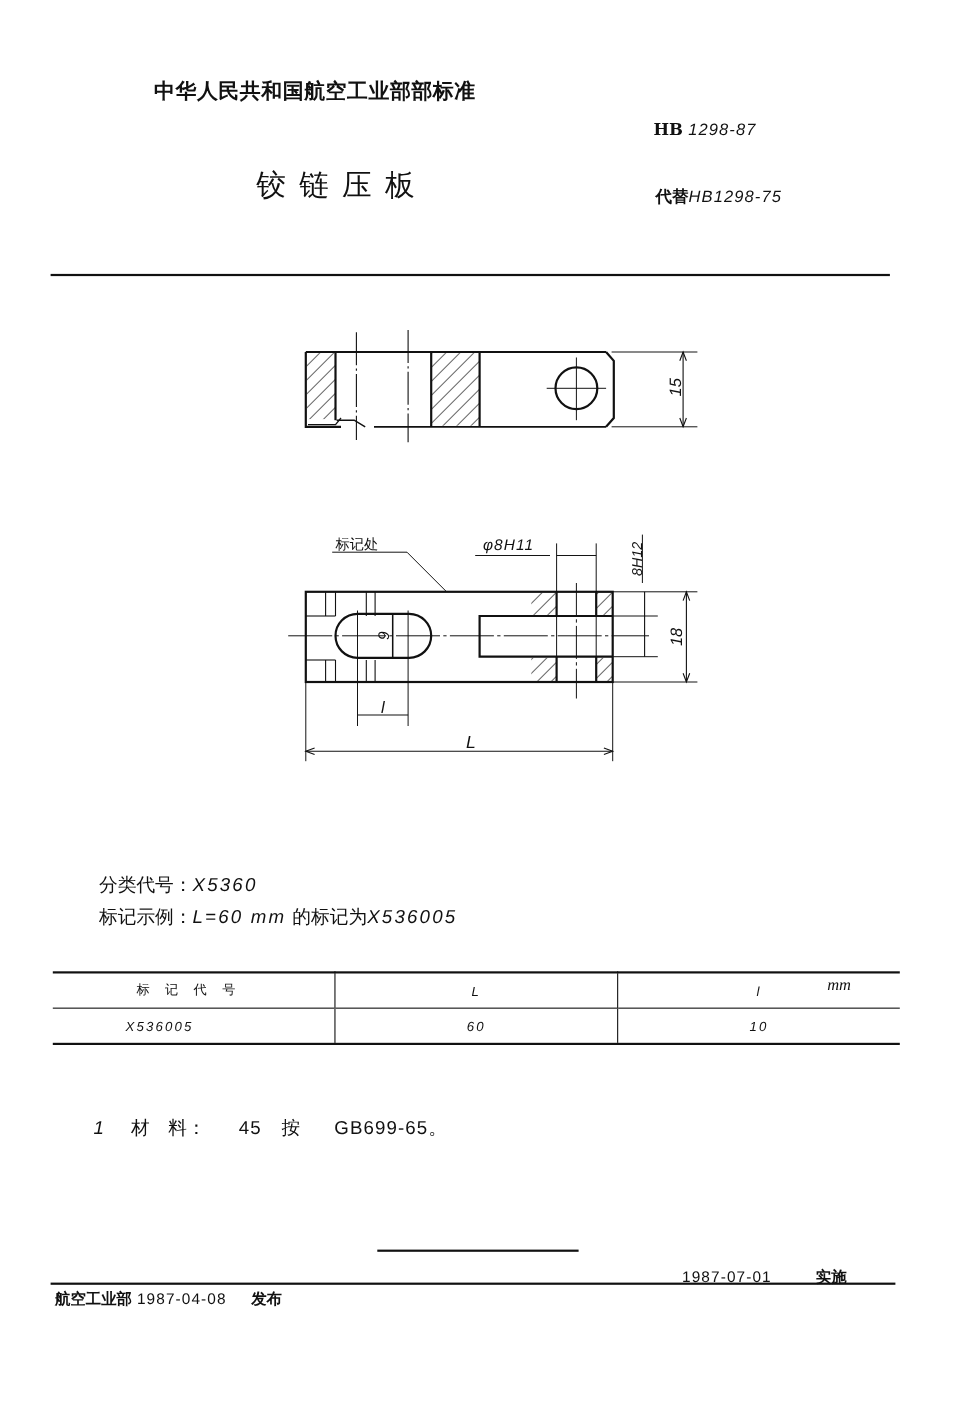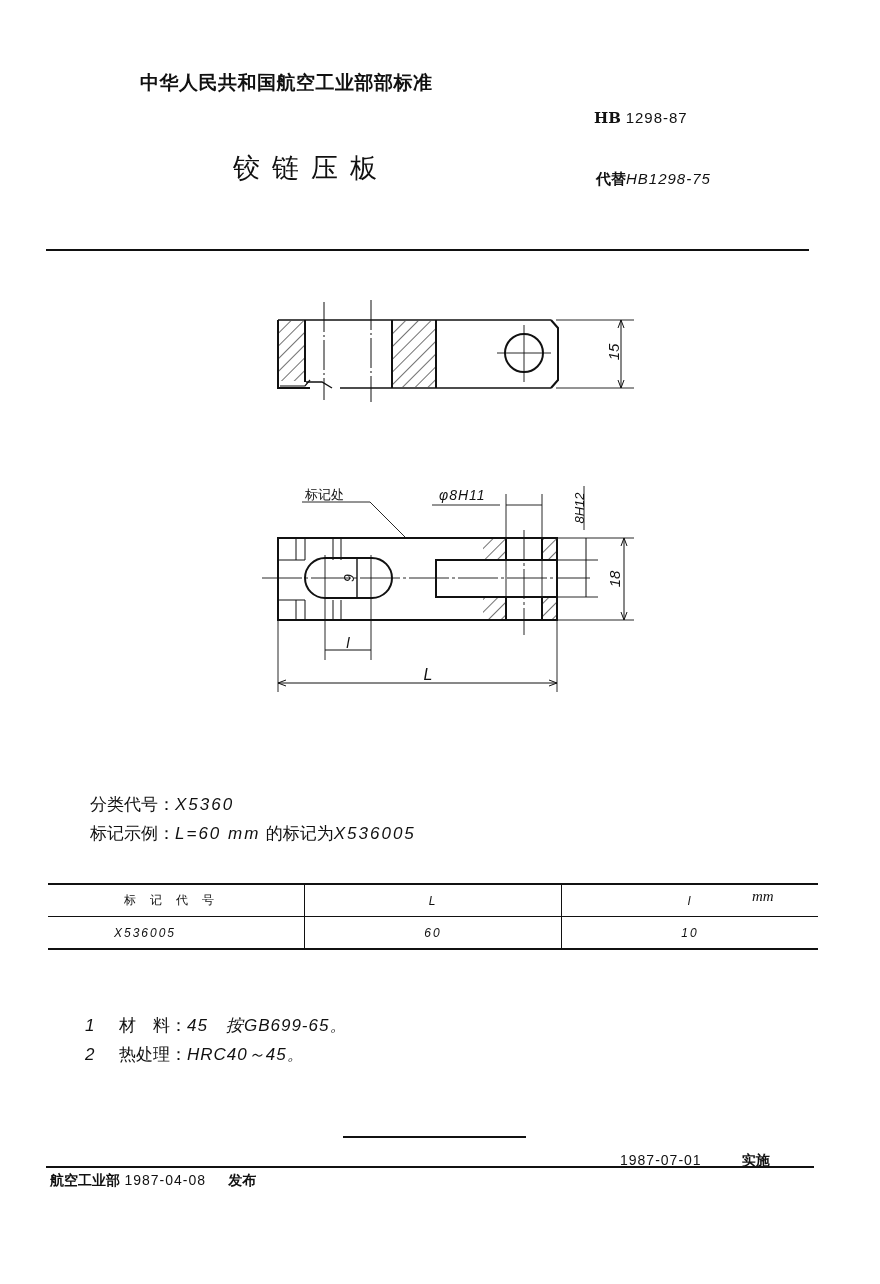--- a/index.html
+++ b/index.html
@@ -1,21 +1,21 @@
 <!DOCTYPE html>
 <html><head>
 <meta charset="utf-8">
 <style>
   html, body { margin: 0; padding: 0; background: #ffffff; }
   body { width: 880px; height: 1284px; position: relative; overflow: hidden; color: #111; font-family: "DejaVu Sans", sans-serif; }
   .abs { position: absolute; }
   .org-title { left: 140px; top: 70px; font-size: 19px; font-weight: bold; letter-spacing: 0.5px; white-space: nowrap; }
   .std-no { left: 594px; top: 109px; font-size: 15px; white-space: nowrap; }
   .std-no .b { font-weight: bold; font-family: "DejaVu Serif", serif; }
-  .std-no .i { font-family: "Liberation Sans", sans-serif; letter-spacing: 1px; text-align: center; }
+  .std-no .i { font-style: italic; font-family: "Liberation Sans", sans-serif; letter-spacing: 1px; text-align: center; }
   .doc-title { left: 233px; top: 150px; font-size: 27px; letter-spacing: 12px; font-family: "DejaVu Serif", serif; white-space: nowrap; }
   .replaces { left: 596px; top: 170px; font-size: 15px; white-space: nowrap; }
   .replaces .b { font-weight: bold; }
   .replaces .i { font-style: italic; font-family: "Liberation Sans", sans-serif; letter-spacing: 1px; }
   .hr-top { left: 46px; top: 249px; width: 763px; height: 2px; background: #111; }
   svg.drawing { position: absolute; left: 0; top: 280px; }
   .cls-line { left: 90px; top: 793px; font-size: 17px; white-space: nowrap; }
   .mark-line { left: 90px; top: 822px; font-size: 17px; white-space: nowrap; }
   .mono-i { font-family: "Liberation Sans", sans-serif; font-style: italic; letter-spacing: 2px; }
   .unit { left: 752px; top: 888px; font-size: 15px; font-style: italic; font-family: "Liberation Serif", serif; }
@@ -26,21 +26,21 @@
   table.spec tr { border-bottom: 1px solid #111; }
   table.spec th + th, table.spec td + td { border-left: 1px solid #111; }
   table.spec .c1 { width: 256px; }
   table.spec .c2 { width: 256px; }
   table.spec td.code { text-align: left; padding-left: 66px; }
   table.spec th.code { letter-spacing: 14px; }
   .cell-i { font-family: "Liberation Sans", sans-serif; font-style: italic; letter-spacing: 2px; }
   .notes { left: 85px; top: 1011px; font-size: 17px; line-height: 29px; }
   .note { white-space: nowrap; }
   .note .num { display: inline-block; width: 34px; font-family: "Liberation Sans", sans-serif; font-style: italic; }
-  .note .txt-i { font-family: "Liberation Sans", sans-serif; font-style: italic; letter-spacing: 1px; }
+  .note .txt-i { font-family: "Liberation Sans", sans-serif; letter-spacing: 1px; margin-left: 30px; }
   .short-rule { left: 343px; top: 1136px; width: 183px; height: 2px; background: #111; }
   .hr-bottom { left: 46px; top: 1166px; width: 768px; height: 2px; background: #111; }
   .footer-left { left: 50px; top: 1172px; font-size: 14px; white-space: nowrap; }
   .footer-left .b { font-weight: bold; }
   .footer-right { left: 620px; top: 1152px; font-size: 14px; white-space: nowrap; }
   .footer-right .b { font-weight: bold; }
   .date-i { font-family: "Liberation Sans", sans-serif; letter-spacing: 1px; }
 </style>
 </head>
 <body>
@@ -195,23 +195,20 @@
       <td class="cell-i">60</td>
       <td class="cell-i">10</td>
     </tr>
   </tbody>
 </table>
 
 <div class="abs notes">
   <div class="note">
     <span class="num">1</span><span>材　料：</span><span class="txt-i">45　按</span><span class="txt-i">GB699-65。</span>
   </div>
-  <div class="note">
-    <span class="num">2</span><span>热处理：</span><span class="txt-i">HRC40～45。</span>
-  </div>
 </div>
 
 <div class="abs short-rule"></div>
 <div class="abs hr-bottom"></div>
 
 <div class="abs footer-left">
   <span class="b">航空工业部</span>&nbsp;<span class="date-i">1987-04-08</span>&nbsp;&nbsp;&nbsp;&nbsp;&nbsp;<span class="b">发布</span>
 </div>
 
 <div class="abs footer-right">

